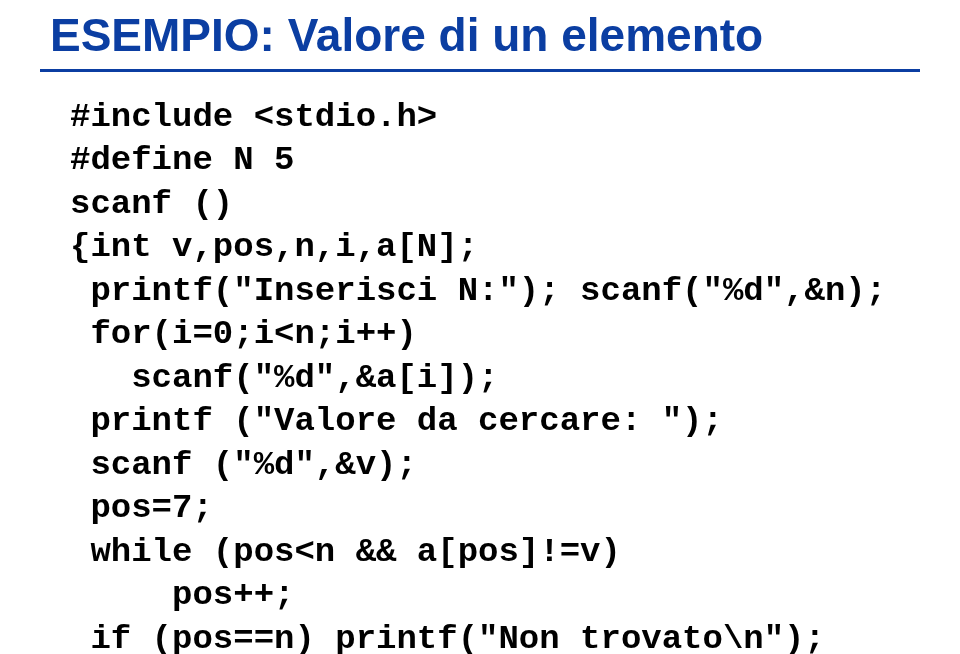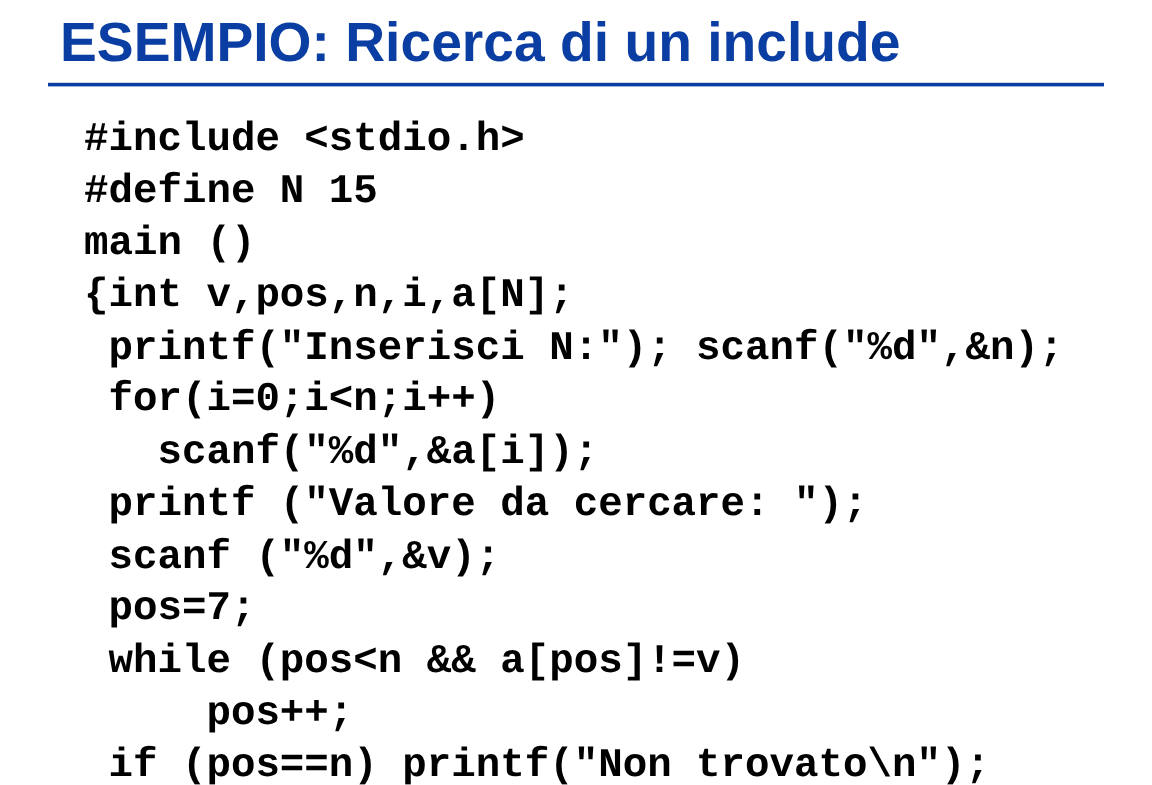--- a/index.html
+++ b/index.html
@@ -41,25 +41,25 @@
       color: #000000;
       line-height: 1.28;
       white-space: pre;
       margin-left: 30px;
     }
   </style>
 </head>
 <body>
 
 <div class="slide">
-  <h1 class="title">ESEMPIO: Ricerca di un include</h1>
+  <h1 class="title">ESEMPIO: Valore di un elemento</h1>
   <div class="underline"></div>
   <div class="code-block"><span>#include &lt;stdio.h&gt;</span>
-<span>#define N 15</span>
-<span>main ()</span>
+<span>#define N 5</span>
+<span>scanf ()</span>
 <span>{int v,pos,n,i,a[N];</span>
 <span> printf("Inserisci N:"); scanf("%d",&amp;n);</span>
 <span> for(i=0;i&lt;n;i++)</span>
 <span>   scanf("%d",&amp;a[i]);</span>
 <span> printf ("Valore da cercare: ");</span>
 <span> scanf ("%d",&amp;v);</span>
 <span> pos=7;</span>
 <span> while (pos&lt;n &amp;&amp; a[pos]!=v)</span>
 <span>     pos++;</span>
 <span> if (pos==n) printf("Non trovato\n");</span>

